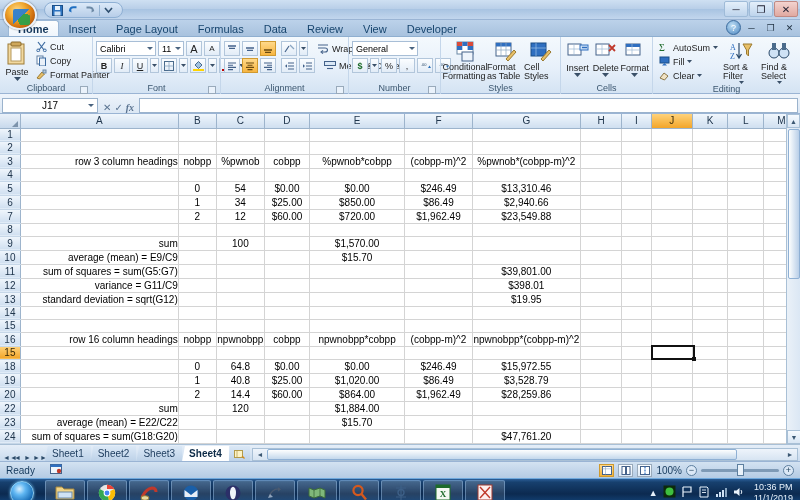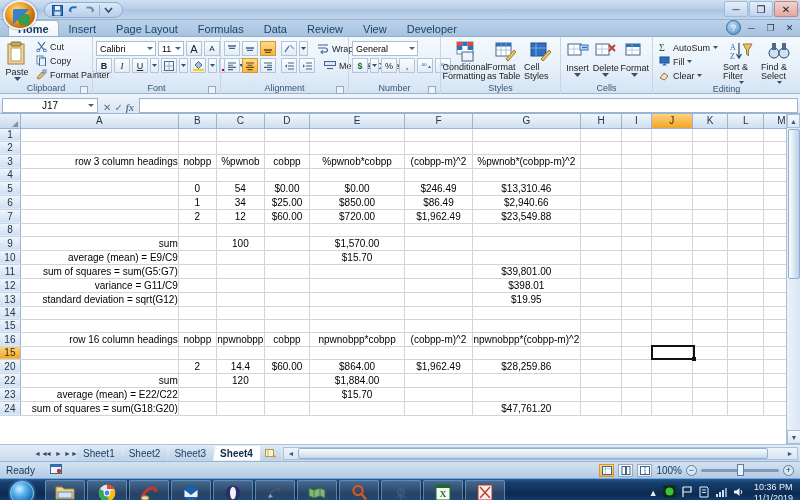--- a/index.html
+++ b/index.html
@@ -163,22 +163,22 @@
   .selbox::after{ content:""; position:absolute; right:-3px;bottom:-3px;width:4px;height:4px;background:#111;}
   
   .vsb { position:absolute; right:0; top:0; width:14px; height:330px;
          background:linear-gradient(to right,#eaf1f8,#dbe7f4); border-left:1px solid #a9c0d6;}
   .vsb .arrow { height:14px; display:flex;align-items:center;justify-content:center;font-size:7px;color:#3c5873;
                 background:linear-gradient(to bottom,#f6fafe,#d9e6f4); border:1px solid #a9c0d6; cursor:pointer;}
   .vsb .thumb { position:absolute;top:15px;left:1px;width:12px;height:150px;border-radius:2px;
                 background:linear-gradient(to right,#fdfefe,#b9cfe8); border:1px solid #8fb0d4; cursor:pointer;}
 
   
-  .tabbar { height:17px; display:flex; align-items:center;
-            background:linear-gradient(to bottom,#e5eef8,#c9dbee); border-top:1px solid #a9c0d6;padding-left:31px;}
+  .tabbar { height:17px; display:flex; align-items:flex-end;
+            background:linear-gradient(to bottom,#e5eef8,#c9dbee); border-top:1px solid #a9c0d6;}
   .navbtns{ display:flex; gap:1px; padding:0 3px; }
   .navbtns span{ font-size:7px; color:#2b4a68; width:9px;text-align:center; cursor:pointer;}
   .stab { font-size:10px; color:#1b3a5c; padding:0 7px; height:15px; display:flex;align-items:center;
           background:linear-gradient(to bottom,#dbe8f6,#bdd2e8); cursor:pointer;
           clip-path: polygon(6% 0,100% 0,100% 100%,0 100%);}
   .stab.active { background:#fff; font-weight:bold; color:#0d2b47;}
   .stab.newsheet{ padding:0 5px; }
   .hsb { flex:1; height:13px; margin:0 2px; position:relative;
          background:linear-gradient(to bottom,#eef4fb,#d7e4f2); border:1px solid #a9c0d6;}
   .hsb .hthumb{ position:absolute;left:14px;top:0px;height:11px;width:470px;
@@ -940,20 +940,52 @@
           <td class="cell" style="width: 70px;"></td>
           <td class="cell" style="width: 108px;"></td>
           <td class="cell" style="width: 48px;"></td>
           <td class="cell" style="width: 34px;"></td>
           <td class="cell" style="width: 48px;"></td>
           <td class="cell" style="width: 41px;"></td>
           <td class="cell" style="width: 41px;"></td>
           <td class="cell" style="width: 41px;"></td>
         </tr>
         <tr>
+          <td class="rowh">18</td>
+          <td class="cell r" style="width: 160px;"></td>
+          <td class="cell" style="width: 40px;">0</td>
+          <td class="cell" style="width: 48px;">64.8</td>
+          <td class="cell" style="width: 48px;">$0.00</td>
+          <td class="cell" style="width: 98px;">$0.00</td>
+          <td class="cell" style="width: 70px;">$246.49</td>
+          <td class="cell" style="width: 108px;">$15,972.55</td>
+          <td class="cell" style="width: 48px;"></td>
+          <td class="cell" style="width: 34px;"></td>
+          <td class="cell" style="width: 48px;"></td>
+          <td class="cell" style="width: 41px;"></td>
+          <td class="cell" style="width: 41px;"></td>
+          <td class="cell" style="width: 41px;"></td>
+        </tr>
+        <tr>
+          <td class="rowh">19</td>
+          <td class="cell r" style="width: 160px;"></td>
+          <td class="cell" style="width: 40px;">1</td>
+          <td class="cell" style="width: 48px;">40.8</td>
+          <td class="cell" style="width: 48px;">$25.00</td>
+          <td class="cell" style="width: 98px;">$1,020.00</td>
+          <td class="cell" style="width: 70px;">$86.49</td>
+          <td class="cell" style="width: 108px;">$3,528.79</td>
+          <td class="cell" style="width: 48px;"></td>
+          <td class="cell" style="width: 34px;"></td>
+          <td class="cell" style="width: 48px;"></td>
+          <td class="cell" style="width: 41px;"></td>
+          <td class="cell" style="width: 41px;"></td>
+          <td class="cell" style="width: 41px;"></td>
+        </tr>
+        <tr>
           <td class="rowh">20</td>
           <td class="cell r" style="width: 160px;"></td>
           <td class="cell" style="width: 40px;">2</td>
           <td class="cell" style="width: 48px;">14.4</td>
           <td class="cell" style="width: 48px;">$60.00</td>
           <td class="cell" style="width: 98px;">$864.00</td>
           <td class="cell" style="width: 70px;">$1,962.49</td>
           <td class="cell" style="width: 108px;">$28,259.86</td>
           <td class="cell" style="width: 48px;"></td>
           <td class="cell" style="width: 34px;"></td>

